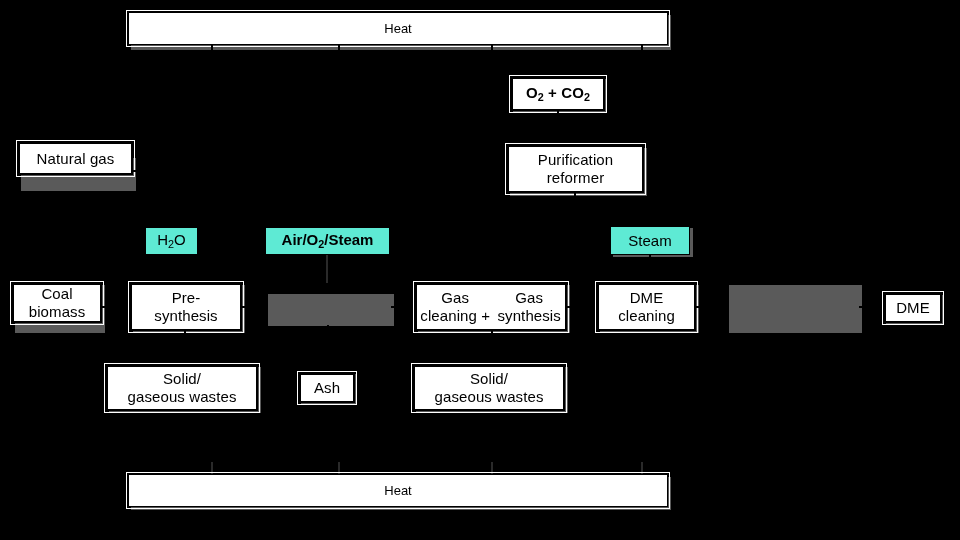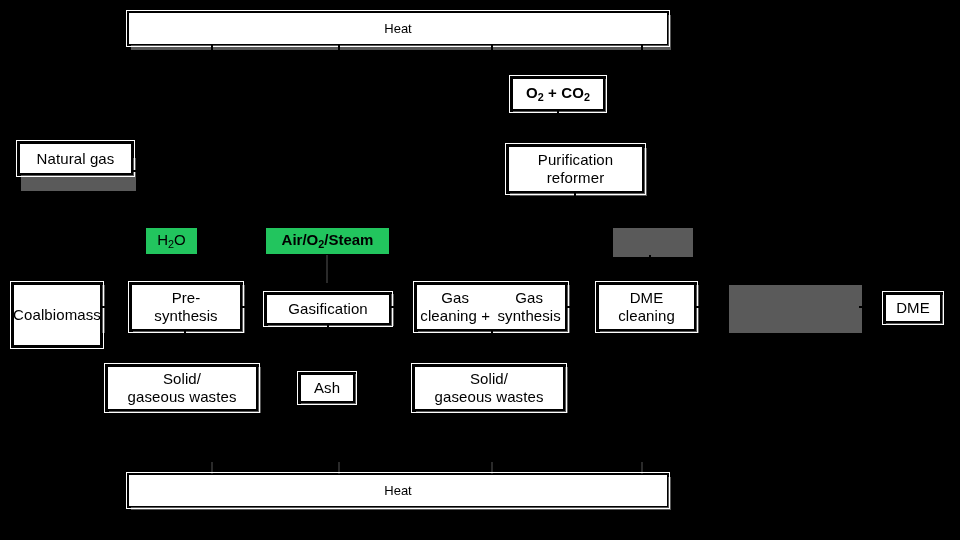--- a/index.html
+++ b/index.html
@@ -25,21 +25,21 @@
     justify-content:center;
     text-align:center;
     line-height:1.18;
     font-size:15px;
     letter-spacing:.1px;
   }
   
   .chip{
     position:absolute;
     box-sizing:border-box;
-    background:#22c55e;
+    background:#5eead4;
     color:#000000;
     border:1px solid #000000;
     display:flex;align-items:center;justify-content:center;
     text-align:center;
     font-size:15px;
   }
   
   .plate{
     position:absolute;
     background:#5a5a5a;
@@ -106,42 +106,42 @@
   <div class="conn" style="left:170px;top:255px;width:2px;height:28px;"></div>
 
   <div class="chip" style="left:265px;top:227px;width:125px;height:28px;font-weight:bold;">
     <span>
       <span>Air/O</span><sub>2</sub><span>/Steam</span>
     </span>
   </div>
   <div class="conn-grey" style="left:326px;top:255px;width:2px;height:28px;"></div>
 
   <div class="plate" style="left:613px;top:228px;width:80px;height:29px;"></div>
+  <div class="chip" style="left:610px;top:226px;width:80px;height:29px;">
+    <span>Steam</span>
+  </div>
   <div class="conn" style="left:649px;top:255px;width:2px;height:28px;"></div>
 
   <div class="plate" style="left:15px;top:285px;width:90px;height:48px;"></div>
-  <div class="node two-line" style="left:12px;top:283px;width:90px;height:64px;">
+  <div class="node two-line" style="left:12px;top:283px;width:90px;height:40px;flex-direction:column;">
     <span>Coal</span>
     <span>biomass</span>
   </div>
 
   <div class="conn" style="left:102px;top:306px;width:28px;height:2px;"></div>
 
   <div class="plate" style="left:133px;top:285px;width:112px;height:48px;"></div>
   <div class="node two-line" style="left:130px;top:283px;width:112px;height:48px;flex-direction:column;">
     <span>Pre-</span>
     <span>synthesis</span>
   </div>
 
   <div class="conn" style="left:242px;top:306px;width:24px;height:2px;"></div>
 
   <div class="plate" style="left:268px;top:294px;width:126px;height:32px;"></div>
-  <div class="node" style="left:265px;top:293px;width:126px;height:32px;">
-    <span>Gasification</span>
-  </div>
 
   <div class="conn" style="left:391px;top:306px;width:24px;height:2px;"></div>
 
   <div class="plate" style="left:418px;top:285px;width:152px;height:48px;"></div>
   <div class="node two-line" style="left:415px;top:283px;width:152px;height:48px;">
     <span>Gas cleaning +</span>
     <span>Gas synthesis</span>
   </div>
 
   <div class="conn" style="left:567px;top:306px;width:30px;height:2px;"></div>

